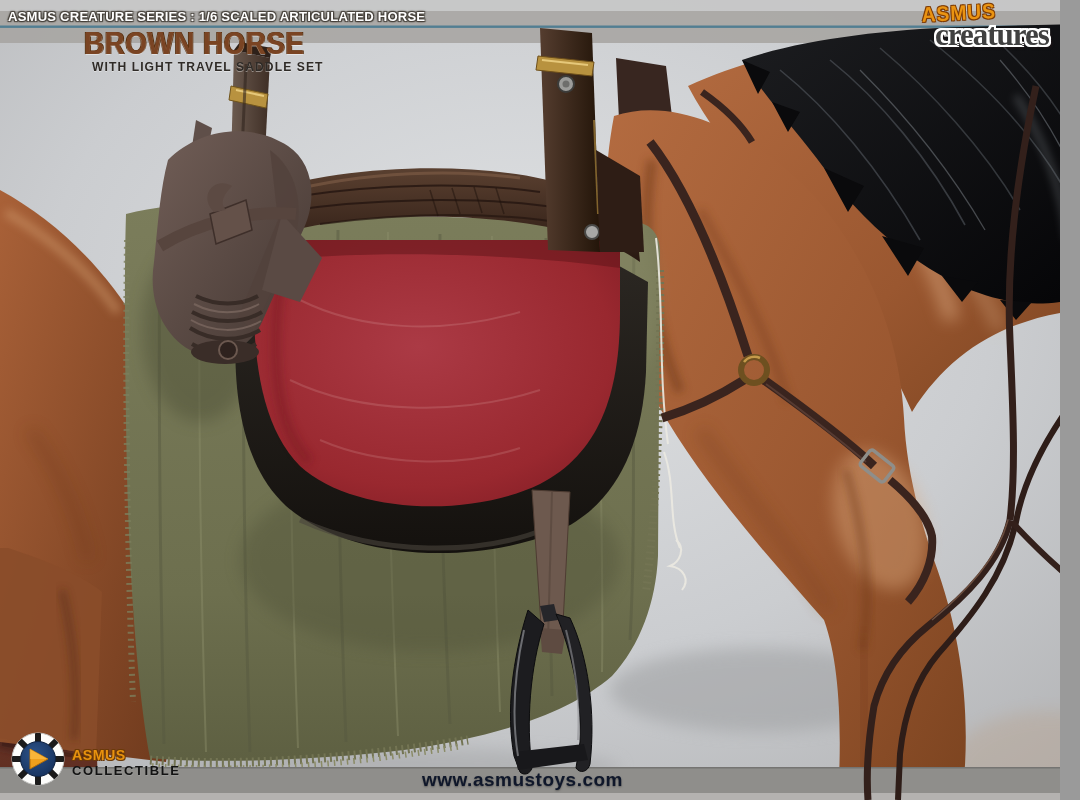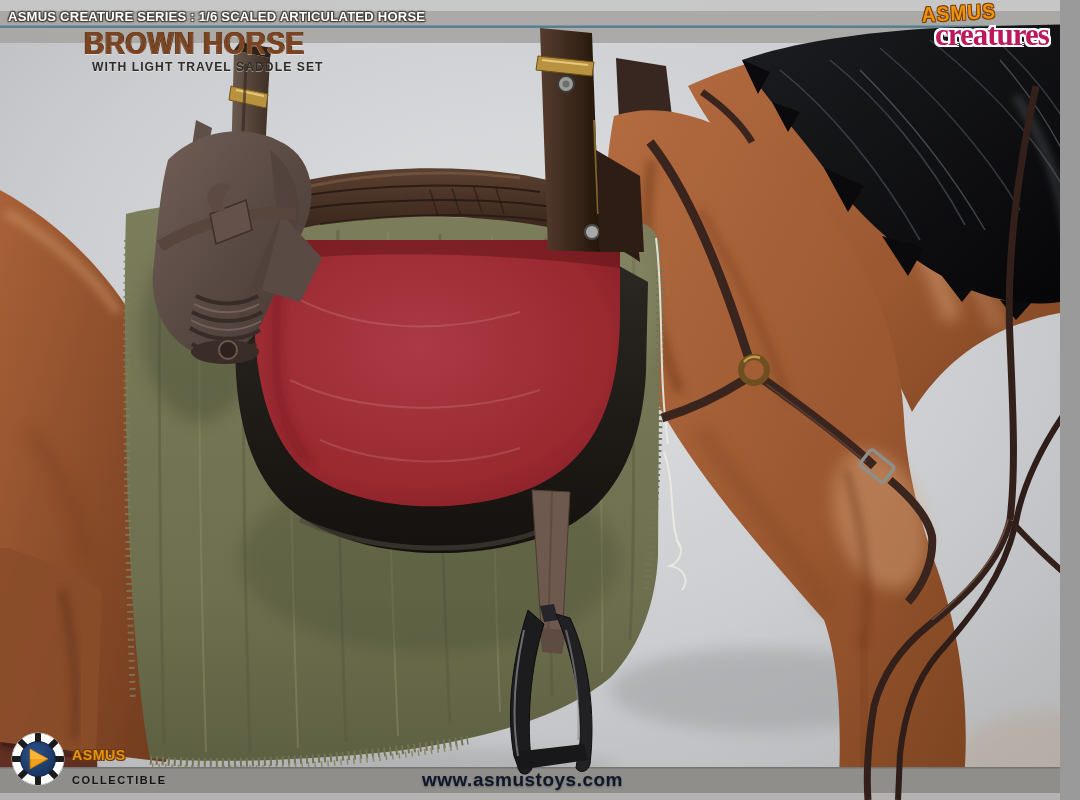--- a/index.html
+++ b/index.html
@@ -14,29 +14,29 @@
     color:#7a4423;transform:scaleX(.9);transform-origin:left top;
     text-shadow:0 1px 0 rgba(255,255,255,.45),1px 0 0 #58300f,-1px 0 0 #58300f;}
   .hdr-sub{left:92px;top:60px;font-weight:700;font-size:12.5px;letter-spacing:1.1px;
     color:#2f2b27;transform:scaleX(.97);transform-origin:left top;
     text-shadow:0 1px 0 rgba(255,255,255,.4);}
   .logo-top{left:905px;top:3px;width:172px;}
   .logo-top .l1{display:block;margin-left:16px;font-weight:700;font-size:21px;letter-spacing:1px;
     color:#ea9412;transform:rotate(-3deg) scaleX(.92);transform-origin:left top;
     text-shadow:1px 1px 0 #7e3c06,-1px -1px 0 #7e3c06,1px -1px 0 #7e3c06,-1px 1px 0 #7e3c06;}
   .logo-top .l2{display:block;margin:-10px 0 0 30px;font-family:"Liberation Serif",serif;
-    font-weight:700;font-size:31px;letter-spacing:-1px;color:#be185d;
+    font-weight:700;font-size:31px;letter-spacing:-1px;color:#404040;
     text-shadow:2px 0 0 #fff,-2px 0 0 #fff,0 2px 0 #fff,0 -2px 0 #fff,
                 2px 2px 0 #fff,-2px -2px 0 #fff,2px -2px 0 #fff,-2px 2px 0 #fff,3px 3px 3px rgba(60,30,30,.35);}
   .badge{left:10px;top:731px;}
   .brand-bot{left:72px;top:746px;}
   .brand-bot .b1{display:block;font-weight:700;font-size:15px;letter-spacing:.5px;color:#e8920e;
     transform:scaleX(.95);transform-origin:left top;
     text-shadow:1px 1px 0 #6b3a0a,-1px -1px 0 #6b3a0a,1px -1px 0 #6b3a0a,-1px 1px 0 #6b3a0a;}
-  .brand-bot .b2{display:block;margin-top:11px;font-weight:700;font-size:11px;letter-spacing:1.6px;
+  .brand-bot .b2{display:block;margin-top:0;font-weight:700;font-size:13px;letter-spacing:1.6px;
     color:#131313;text-shadow:.5px .5px 0 #9a9a98;}
   .footer-url{left:0;top:769px;width:1045px;text-align:center;font-weight:700;font-size:19px;
     letter-spacing:.5px;color:#0f172a;text-shadow:0 1px 2px #5e5d5b;}
 </style>
 </head>
 <body>
 
 <div class="stage">
 
   <svg class="photo" width="1080" height="800" viewBox="0 0 1080 800">

